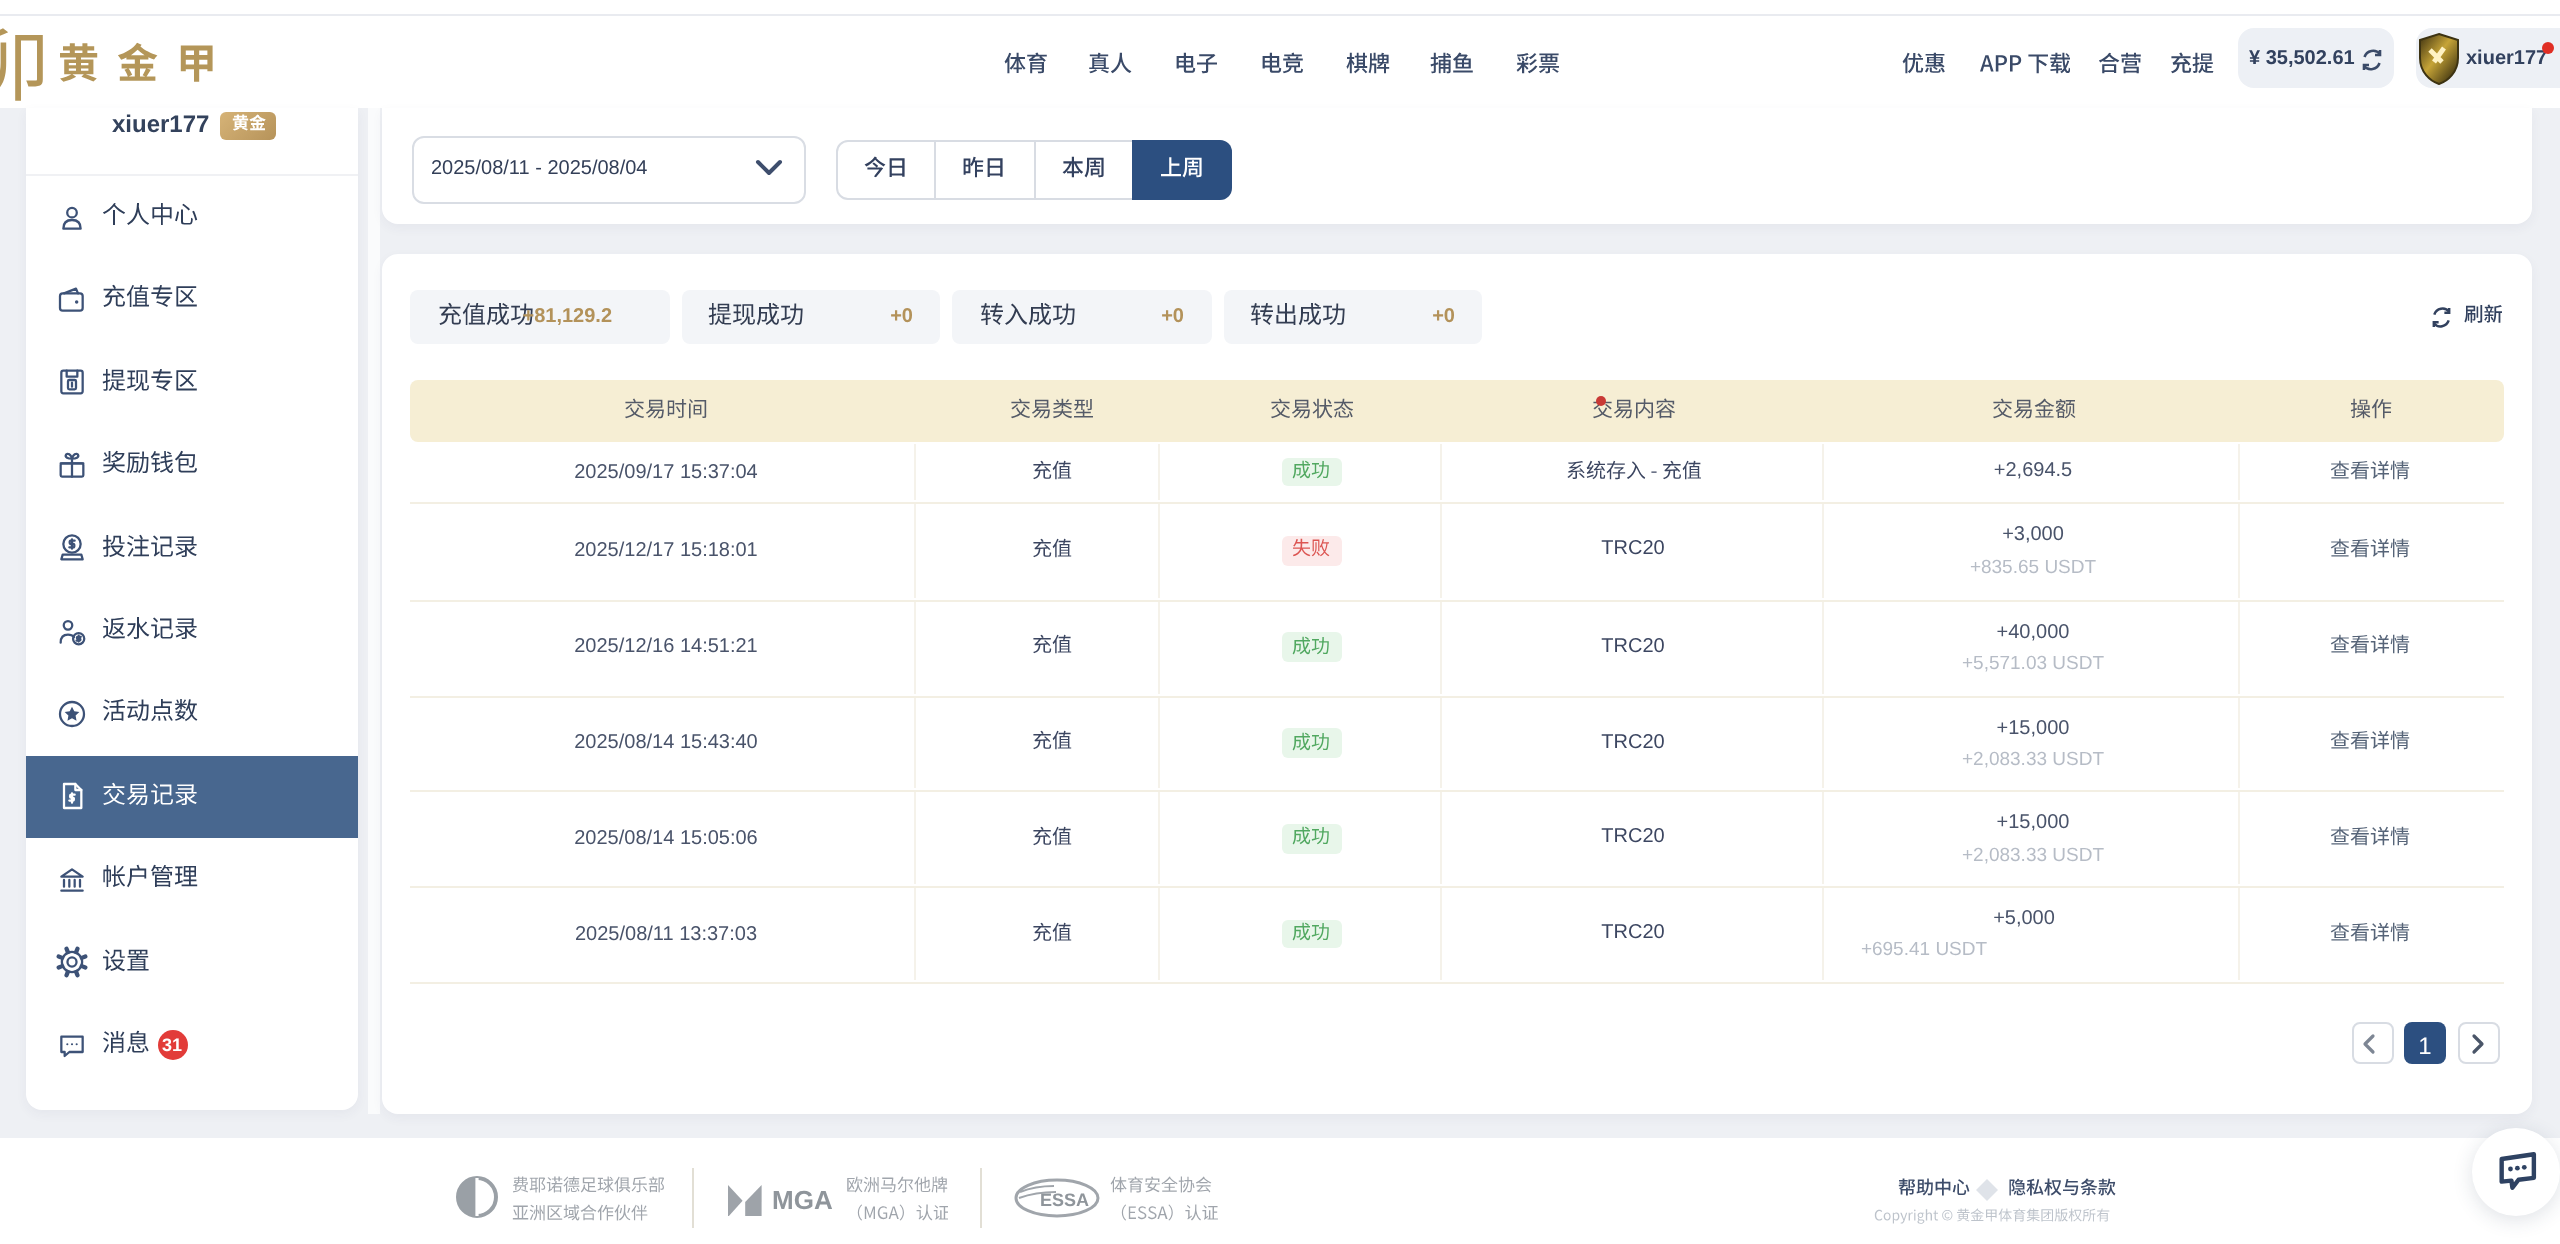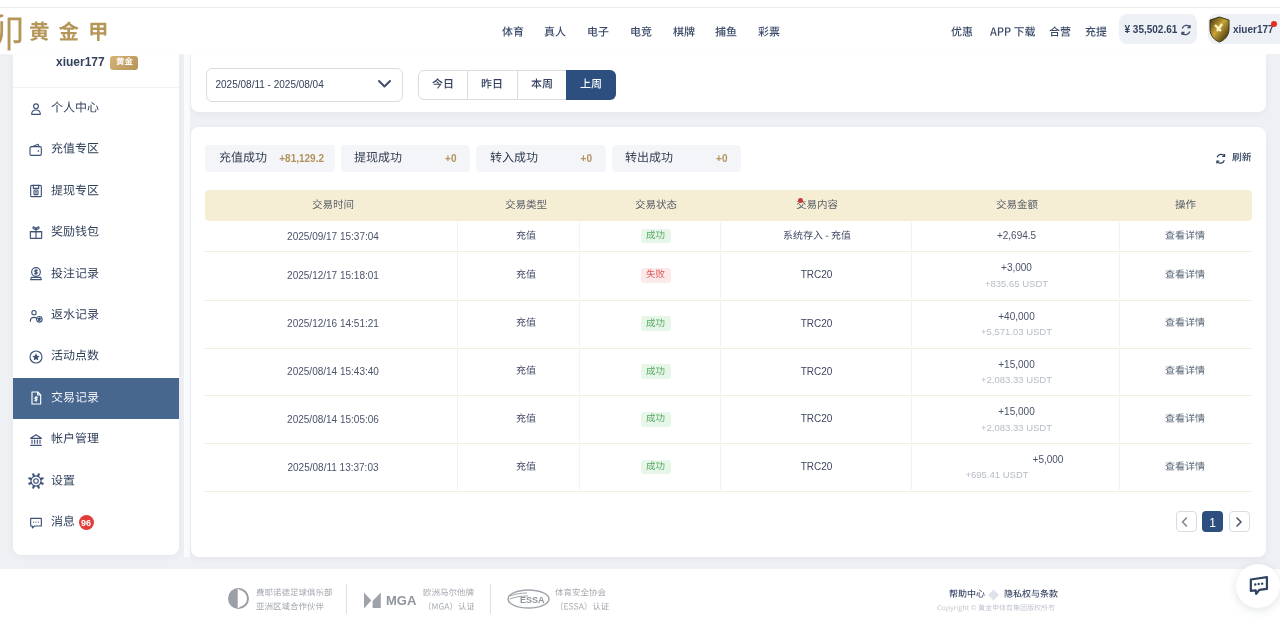--- a/index.html
+++ b/index.html
@@ -174,21 +174,21 @@
 <svg style="position:absolute;left:28px;top:514.5px;color:#3d5277" width="16" height="16" viewBox="0 0 24 24" fill="none" stroke="#3d5277" stroke-width="1.7" stroke-linejoin="round" stroke-linecap="round">
       <path d="M4 5 H20 V16.5 H10 L6.5 19.5 V16.5 H4 Z"></path>
       <circle cx="8.5" cy="10.7" r="0.8" fill="currentColor" stroke="none"></circle>
       <circle cx="12" cy="10.7" r="0.8" fill="currentColor" stroke="none"></circle>
       <circle cx="15.5" cy="10.7" r="0.8" fill="currentColor" stroke="none"></circle>
     </svg>
 <svg style="position:absolute;left:51px;top:515.0px" width="24.0" height="15.0" viewBox="0 0 24.0 15.0">
       <path fill="#2f3e59" d="M10.4 0.8C10.1 1.5 9.5 2.5 9.1 3.1L9.9 3.4C10.3 2.8 10.8 2.0 11.2 1.2ZM4.2 1.2C4.7 1.9 5.2 2.9 5.4 3.5L6.2 3.1C6.0 2.5 5.5 1.6 5.0 0.9ZM1.0 1.2C1.8 1.6 2.7 2.2 3.1 2.7L3.6 2.0C3.2 1.6 2.3 1.0 1.6 0.6ZM0.5 4.4C1.2 4.8 2.1 5.4 2.6 5.9L3.1 5.2C2.7 4.7 1.7 4.2 1.0 3.8ZM0.8 10.8 1.6 11.4C2.2 10.3 3.0 8.7 3.5 7.5L2.9 6.9C2.3 8.3 1.4 9.9 0.8 10.8ZM5.4 6.8H9.9V8.1H5.4ZM5.4 6.0V4.8H9.9V6.0ZM7.2 0.5V3.9H4.5V11.5H5.4V8.9H9.9V10.4C9.9 10.5 9.8 10.6 9.6 10.6C9.4 10.6 8.8 10.6 8.1 10.6C8.2 10.8 8.4 11.2 8.4 11.4C9.3 11.4 9.9 11.4 10.3 11.3C10.6 11.2 10.7 10.9 10.7 10.4V3.9H8.1V0.5ZM15.2 4.0H20.8V4.9H15.2ZM15.2 5.6H20.8V6.6H15.2ZM15.2 2.3H20.8V3.3H15.2ZM15.1 8.1V10.1C15.1 11.1 15.5 11.3 16.9 11.3C17.2 11.3 19.4 11.3 19.7 11.3C20.8 11.3 21.1 10.9 21.3 9.4C21.0 9.4 20.6 9.2 20.4 9.1C20.4 10.3 20.3 10.5 19.6 10.5C19.1 10.5 17.3 10.5 17.0 10.5C16.2 10.5 16.0 10.4 16.0 10.1V8.1ZM21.2 8.3C21.7 9.0 22.3 10.0 22.5 10.7L23.3 10.3C23.1 9.7 22.5 8.7 22.0 7.9ZM13.8 8.1C13.5 8.9 13.0 9.9 12.5 10.6L13.4 11.0C13.8 10.3 14.2 9.2 14.5 8.4ZM17.0 7.7C17.6 8.2 18.3 9.0 18.6 9.6L19.4 9.1C19.0 8.6 18.4 7.8 17.7 7.3H21.7V1.6H18.1C18.3 1.3 18.5 0.9 18.6 0.5L17.6 0.4C17.5 0.7 17.3 1.2 17.1 1.6H14.3V7.3H17.7Z"></path>
     </svg>
 <div style="position:absolute;left:78.5px;top:515px;width:15px;height:15px;background:#e23c39;border-radius:50%"></div>
-<div style="position:absolute;left:86px;transform:translateX(-50%);top:523.0px;transform:translateY(-50%) translateX(-50%);font:700 9px 'Liberation Sans',sans-serif;color:#fff;white-space:nowrap;line-height:1">96</div>
+<div style="position:absolute;left:86px;transform:translateX(-50%);top:523.0px;transform:translateY(-50%) translateX(-50%);font:700 9px 'Liberation Sans',sans-serif;color:#fff;white-space:nowrap;line-height:1">31</div>
 <div style="position:absolute;left:205.5px;top:67.5px;width:197px;height:34px;border:1px solid #d9dde4;border-radius:6px;background:#fff;box-sizing:border-box"></div>
 <div style="position:absolute;left:215.5px;top:84.5px;transform:translateY(-50%) ;font:400 10px 'Liberation Sans',sans-serif;color:#333f58;white-space:nowrap;line-height:1">2025/08/11 - 2025/08/04</div>
 <svg style="position:absolute;left:377px;top:79px" width="15" height="10" viewBox="0 0 15 10">
       <path d="M2 2 L7.5 7.5 L13 2" fill="none" stroke="#3e4e6d" stroke-width="2" stroke-linecap="round" stroke-linejoin="round"></path>
     </svg>
 <div style="position:absolute;left:418px;top:70px;width:197.6px;height:29.5px;border:1px solid #d8dce3;border-radius:6px;box-sizing:border-box;background:#fff"></div>
 <div style="position:absolute;left:467.4px;top:70px;width:1px;height:29.5px;background:#d8dce3"></div>
 <div style="position:absolute;left:516.8px;top:70px;width:1px;height:29.5px;background:#d8dce3"></div>
 <div style="position:absolute;left:566.2px;top:70px;width:1px;height:29.5px;background:#d8dce3"></div>
 <div style="position:absolute;left:566.2px;top:70px;width:50.0px;height:29.5px;background:#2c4f80;border-radius:0 6px 6px 0"></div>
@@ -201,21 +201,21 @@
 <svg style="position:absolute;left:530.5px;top:77.8px" width="22.0" height="13.8" viewBox="0 0 22.0 13.8">
       <path fill="#33415f" d="M4.9 3.7V7.6H2.5C3.5 6.5 4.2 5.2 4.8 3.7ZM6.0 3.7H6.1C6.7 5.1 7.5 6.5 8.4 7.6H6.0ZM4.9 0.4V2.6H0.7V3.7H3.7C3.0 5.5 1.7 7.2 0.3 8.1C0.6 8.3 0.9 8.6 1.1 8.9C1.6 8.5 2.1 8.1 2.5 7.6V8.6H4.9V10.6H6.0V8.6H8.5V7.7C8.9 8.1 9.3 8.5 9.8 8.9C10.0 8.6 10.4 8.2 10.6 8.0C9.2 7.1 8.0 5.4 7.2 3.7H10.3V2.6H6.0V0.4ZM12.5 0.9V4.6C12.5 6.3 12.4 8.5 11.3 10.0C11.5 10.1 12.0 10.5 12.2 10.7C13.4 9.0 13.6 6.4 13.6 4.6V1.9H19.7V9.4C19.7 9.6 19.7 9.6 19.5 9.6C19.3 9.6 18.6 9.6 18.0 9.6C18.1 9.9 18.3 10.3 18.3 10.6C19.3 10.6 19.9 10.6 20.3 10.4C20.6 10.3 20.8 10.0 20.8 9.4V0.9ZM16.0 2.1V2.9H14.2V3.8H16.0V4.7H14.0V5.5H19.2V4.7H17.0V3.8H19.0V2.9H17.0V2.1ZM14.4 6.3V9.8H15.4V9.2H18.7V6.3ZM15.4 7.1H17.8V8.4H15.4Z"></path>
     </svg>
 <svg style="position:absolute;left:579.9px;top:77.8px" width="22.0" height="13.8" viewBox="0 0 22.0 13.8">
       <path fill="#ffffff" d="M4.6 0.6V9.0H0.5V10.1H10.5V9.0H5.7V4.9H9.7V3.8H5.7V0.6ZM12.5 0.9V4.6C12.5 6.3 12.4 8.5 11.3 10.0C11.5 10.1 12.0 10.5 12.2 10.7C13.4 9.0 13.6 6.4 13.6 4.6V1.9H19.7V9.4C19.7 9.6 19.7 9.6 19.5 9.6C19.3 9.6 18.6 9.6 18.0 9.6C18.1 9.9 18.3 10.3 18.3 10.6C19.3 10.6 19.9 10.6 20.3 10.4C20.6 10.3 20.8 10.0 20.8 9.4V0.9ZM16.0 2.1V2.9H14.2V3.8H16.0V4.7H14.0V5.5H19.2V4.7H17.0V3.8H19.0V2.9H17.0V2.1ZM14.4 6.3V9.8H15.4V9.2H18.7V6.3ZM15.4 7.1H17.8V8.4H15.4Z"></path>
     </svg>
 <div style="position:absolute;left:205.0px;top:144.5px;width:129.5px;height:27.5px;background:#f3f5f8;border-radius:4px"></div>
 <svg style="position:absolute;left:218.5px;top:151.0px" width="48.0" height="15.0" viewBox="0 0 48.0 15.0">
       <path fill="#333d52" d="M1.8 6.9C2.1 6.8 2.4 6.7 4.1 6.6C3.9 8.7 3.3 10.0 0.7 10.7C0.9 10.9 1.1 11.3 1.2 11.5C4.2 10.7 4.8 9.1 5.1 6.6L6.9 6.5V9.9C6.9 10.9 7.2 11.2 8.3 11.2C8.5 11.2 9.9 11.2 10.1 11.2C11.1 11.2 11.4 10.7 11.5 8.9C11.2 8.8 10.8 8.7 10.6 8.5C10.6 10.1 10.5 10.4 10.0 10.4C9.7 10.4 8.6 10.4 8.4 10.4C7.9 10.4 7.8 10.3 7.8 9.9V6.4L9.5 6.3C9.8 6.6 10.0 6.9 10.2 7.2L11.0 6.7C10.4 5.8 9.0 4.6 7.9 3.7L7.2 4.2C7.7 4.6 8.2 5.1 8.8 5.6L3.1 5.8C3.9 5.1 4.6 4.2 5.3 3.3H11.2V2.4H0.8V3.3H4.1C3.4 4.2 2.6 5.1 2.3 5.4C2.0 5.7 1.7 5.9 1.5 6.0C1.6 6.2 1.8 6.7 1.8 6.9ZM5.1 0.7C5.5 1.2 5.9 1.9 6.1 2.4L7.0 2.1C6.8 1.6 6.4 0.9 6.0 0.4ZM19.2 0.5C19.2 0.8 19.1 1.3 19.0 1.7H15.9V2.5H18.9C18.8 2.9 18.7 3.3 18.7 3.6H16.6V10.4H15.4V11.2H23.5V10.4H22.4V3.6H19.5C19.6 3.3 19.7 2.9 19.8 2.5H23.1V1.7H19.9L20.1 0.5ZM17.4 10.4V9.4H21.6V10.4ZM17.4 6.0H21.6V7.0H17.4ZM17.4 5.3V4.3H21.6V5.3ZM17.4 7.7H21.6V8.7H17.4ZM15.2 0.5C14.5 2.3 13.5 4.1 12.4 5.3C12.5 5.5 12.8 6.0 12.9 6.2C13.2 5.8 13.6 5.3 13.9 4.9V11.5H14.7V3.5C15.2 2.6 15.6 1.7 16.0 0.8ZM30.5 0.5C30.5 1.2 30.6 1.9 30.6 2.5H25.5V5.9C25.5 7.5 25.4 9.5 24.4 11.0C24.6 11.1 25.0 11.4 25.2 11.6C26.3 10.0 26.5 7.6 26.5 5.9V5.8H28.7C28.6 7.9 28.6 8.7 28.4 8.8C28.3 8.9 28.2 9.0 28.0 9.0C27.8 9.0 27.3 9.0 26.7 8.9C26.9 9.1 27.0 9.5 27.0 9.7C27.6 9.8 28.1 9.8 28.5 9.8C28.8 9.7 29.0 9.6 29.2 9.4C29.4 9.1 29.5 8.1 29.5 5.4C29.5 5.2 29.6 5.0 29.6 5.0H26.5V3.4H30.6C30.8 5.3 31.1 7.1 31.5 8.5C30.7 9.4 29.8 10.2 28.8 10.7C28.9 10.9 29.3 11.3 29.4 11.5C30.3 10.9 31.2 10.2 31.9 9.5C32.4 10.7 33.2 11.4 34.1 11.4C35.0 11.4 35.4 10.8 35.5 8.8C35.3 8.7 34.9 8.5 34.7 8.3C34.7 9.9 34.5 10.5 34.2 10.5C33.6 10.5 33.0 9.8 32.6 8.7C33.5 7.5 34.2 6.1 34.7 4.6L33.8 4.3C33.4 5.5 32.9 6.6 32.2 7.6C31.9 6.4 31.7 5.0 31.6 3.4H35.4V2.5H31.5C31.5 1.9 31.5 1.2 31.5 0.5ZM32.1 1.1C32.8 1.5 33.7 2.1 34.2 2.5L34.8 1.9C34.3 1.5 33.3 0.9 32.6 0.5ZM36.5 8.4 36.7 9.3C38.0 9.0 39.7 8.5 41.3 8.0L41.2 7.1L39.3 7.7V2.8H41.0V1.9H36.6V2.8H38.4V7.9C37.7 8.1 37.0 8.3 36.5 8.4ZM43.2 0.7C43.2 1.5 43.2 2.4 43.1 3.2H41.1V4.1H43.1C42.9 7.0 42.3 9.4 39.7 10.8C39.9 11.0 40.2 11.3 40.3 11.5C43.1 10.0 43.8 7.3 44.0 4.1H46.4C46.2 8.4 46.0 10.0 45.7 10.4C45.5 10.5 45.4 10.6 45.2 10.6C44.9 10.6 44.2 10.5 43.5 10.5C43.6 10.7 43.7 11.1 43.8 11.4C44.4 11.4 45.1 11.4 45.5 11.4C45.9 11.4 46.2 11.3 46.5 10.9C46.9 10.4 47.1 8.6 47.3 3.7C47.3 3.6 47.3 3.2 47.3 3.2H44.0C44.1 2.4 44.1 1.5 44.1 0.7Z"></path>
     </svg>
-<div style="position:absolute;left:324px;transform:translateX(-100%);top:159px;transform:translateY(-50%) translateX(-100%);font:700 10px 'Liberation Sans',sans-serif;color:#b3925a;white-space:nowrap;line-height:1">+81,129.2</div>
+<div style="position:absolute;left:306px;transform:translateX(-100%);top:159px;transform:translateY(-50%) translateX(-100%);font:700 10px 'Liberation Sans',sans-serif;color:#b3925a;white-space:nowrap;line-height:1">+81,129.2</div>
 <div style="position:absolute;left:340.5px;top:144.5px;width:129.5px;height:27.5px;background:#f3f5f8;border-radius:4px"></div>
 <svg style="position:absolute;left:354.0px;top:151.0px" width="48.0" height="15.0" viewBox="0 0 48.0 15.0">
       <path fill="#333d52" d="M5.7 3.2H9.7V4.1H5.7ZM5.7 1.6H9.7V2.5H5.7ZM4.9 0.9V4.8H10.6V0.9ZM5.1 7.0C5.0 8.8 4.4 10.1 3.3 11.0C3.5 11.1 3.9 11.4 4.0 11.5C4.7 11.0 5.1 10.2 5.5 9.3C6.3 11.0 7.5 11.3 9.3 11.3H11.4C11.4 11.1 11.5 10.7 11.7 10.5C11.2 10.5 9.6 10.5 9.3 10.5C8.9 10.5 8.5 10.5 8.2 10.5V8.6H10.7V7.8H8.2V6.4H11.3V5.7H4.4V6.4H7.3V10.2C6.6 9.9 6.1 9.4 5.7 8.4C5.8 8.0 5.9 7.5 6.0 7.1ZM2.0 0.5V2.9H0.5V3.7H2.0V6.4C1.4 6.6 0.8 6.7 0.3 6.9L0.6 7.7L2.0 7.3V10.4C2.0 10.6 1.9 10.6 1.8 10.6C1.6 10.6 1.2 10.6 0.6 10.6C0.7 10.8 0.9 11.2 0.9 11.4C1.6 11.4 2.1 11.4 2.4 11.3C2.7 11.1 2.8 10.9 2.8 10.4V7.0L4.1 6.6L4.0 5.7L2.8 6.1V3.7H4.1V2.9H2.8V0.5ZM17.2 1.1V7.5H18.0V1.9H21.7V7.5H22.6V1.1ZM12.5 9.4 12.7 10.2C13.9 9.9 15.4 9.4 16.8 9.0L16.7 8.2L15.1 8.6V5.6H16.4V4.8H15.1V2.1H16.6V1.3H12.7V2.1H14.3V4.8H12.8V5.6H14.3V8.9C13.6 9.1 13.0 9.2 12.5 9.4ZM19.4 2.9V5.2C19.4 7.1 19.0 9.3 16.0 10.9C16.2 11.0 16.5 11.4 16.5 11.6C18.5 10.5 19.5 9.1 19.9 7.6V10.2C19.9 11.0 20.2 11.2 21.1 11.2H22.2C23.2 11.2 23.4 10.7 23.5 8.8C23.2 8.8 22.9 8.7 22.7 8.5C22.7 10.2 22.6 10.5 22.2 10.5H21.2C20.9 10.5 20.8 10.4 20.8 10.1V7.2H20.0C20.2 6.6 20.2 5.9 20.2 5.2V2.9ZM30.5 0.5C30.5 1.2 30.6 1.9 30.6 2.5H25.5V5.9C25.5 7.5 25.4 9.5 24.4 11.0C24.6 11.1 25.0 11.4 25.2 11.6C26.3 10.0 26.5 7.6 26.5 5.9V5.8H28.7C28.6 7.9 28.6 8.7 28.4 8.8C28.3 8.9 28.2 9.0 28.0 9.0C27.8 9.0 27.3 9.0 26.7 8.9C26.9 9.1 27.0 9.5 27.0 9.7C27.6 9.8 28.1 9.8 28.5 9.8C28.8 9.7 29.0 9.6 29.2 9.4C29.4 9.1 29.5 8.1 29.5 5.4C29.5 5.2 29.6 5.0 29.6 5.0H26.5V3.4H30.6C30.8 5.3 31.1 7.1 31.5 8.5C30.7 9.4 29.8 10.2 28.8 10.7C28.9 10.9 29.3 11.3 29.4 11.5C30.3 10.9 31.2 10.2 31.9 9.5C32.4 10.7 33.2 11.4 34.1 11.4C35.0 11.4 35.4 10.8 35.5 8.8C35.3 8.7 34.9 8.5 34.7 8.3C34.7 9.9 34.5 10.5 34.2 10.5C33.6 10.5 33.0 9.8 32.6 8.7C33.5 7.5 34.2 6.1 34.7 4.6L33.8 4.3C33.4 5.5 32.9 6.6 32.2 7.6C31.9 6.4 31.7 5.0 31.6 3.4H35.4V2.5H31.5C31.5 1.9 31.5 1.2 31.5 0.5ZM32.1 1.1C32.8 1.5 33.7 2.1 34.2 2.5L34.8 1.9C34.3 1.5 33.3 0.9 32.6 0.5ZM36.5 8.4 36.7 9.3C38.0 9.0 39.7 8.5 41.3 8.0L41.2 7.1L39.3 7.7V2.8H41.0V1.9H36.6V2.8H38.4V7.9C37.7 8.1 37.0 8.3 36.5 8.4ZM43.2 0.7C43.2 1.5 43.2 2.4 43.1 3.2H41.1V4.1H43.1C42.9 7.0 42.3 9.4 39.7 10.8C39.9 11.0 40.2 11.3 40.3 11.5C43.1 10.0 43.8 7.3 44.0 4.1H46.4C46.2 8.4 46.0 10.0 45.7 10.4C45.5 10.5 45.4 10.6 45.2 10.6C44.9 10.6 44.2 10.5 43.5 10.5C43.6 10.7 43.7 11.1 43.8 11.4C44.4 11.4 45.1 11.4 45.5 11.4C45.9 11.4 46.2 11.3 46.5 10.9C46.9 10.4 47.1 8.6 47.3 3.7C47.3 3.6 47.3 3.2 47.3 3.2H44.0C44.1 2.4 44.1 1.5 44.1 0.7Z"></path>
     </svg>
 <div style="position:absolute;left:456.5px;transform:translateX(-100%);top:159px;transform:translateY(-50%) translateX(-100%);font:700 10px 'Liberation Sans',sans-serif;color:#b3925a;white-space:nowrap;line-height:1">+0</div>
 <div style="position:absolute;left:476.0px;top:144.5px;width:129.5px;height:27.5px;background:#f3f5f8;border-radius:4px"></div>
 <svg style="position:absolute;left:489.5px;top:151.0px" width="48.0" height="15.0" viewBox="0 0 48.0 15.0">
       <path fill="#333d52" d="M1.0 6.6C1.1 6.5 1.4 6.4 1.8 6.4H2.9V8.1L0.5 8.6L0.7 9.4L2.9 9.0V11.5H3.8V8.8L5.4 8.5L5.4 7.7L3.8 8.0V6.4H5.0V5.6H3.8V3.8H2.9V5.6H1.7C2.1 4.8 2.5 3.8 2.8 2.7H5.0V1.9H3.1C3.2 1.5 3.3 1.1 3.4 0.7L2.5 0.5C2.4 0.9 2.3 1.4 2.2 1.9H0.6V2.7H2.0C1.7 3.7 1.4 4.5 1.3 4.8C1.1 5.3 0.9 5.7 0.7 5.8C0.8 6.0 0.9 6.4 1.0 6.6ZM5.1 4.1V5.0H6.9C6.6 5.8 6.4 6.6 6.2 7.2H9.6C9.2 7.8 8.7 8.5 8.2 9.2C7.8 8.9 7.3 8.6 6.9 8.4L6.4 9.0C7.6 9.7 9.0 10.8 9.7 11.5L10.3 10.8C10.0 10.5 9.4 10.1 8.9 9.6C9.6 8.7 10.5 7.5 11.1 6.6L10.4 6.3L10.3 6.4H7.4L7.8 5.0H11.5V4.1H8.1L8.4 2.7H11.1V1.9H8.7L9.0 0.6L8.1 0.5L7.8 1.9H5.6V2.7H7.5L7.1 4.1ZM15.5 1.5C16.3 2.1 16.9 2.7 17.5 3.5C16.7 6.9 15.2 9.3 12.5 10.7C12.7 10.9 13.2 11.3 13.3 11.4C15.8 10.0 17.3 7.8 18.2 4.7C19.5 7.1 20.4 9.9 23.1 11.4C23.2 11.1 23.4 10.6 23.6 10.4C19.6 8.0 19.9 3.5 16.1 0.7ZM30.5 0.5C30.5 1.2 30.6 1.9 30.6 2.5H25.5V5.9C25.5 7.5 25.4 9.5 24.4 11.0C24.6 11.1 25.0 11.4 25.2 11.6C26.3 10.0 26.5 7.6 26.5 5.9V5.8H28.7C28.6 7.9 28.6 8.7 28.4 8.8C28.3 8.9 28.2 9.0 28.0 9.0C27.8 9.0 27.3 9.0 26.7 8.9C26.9 9.1 27.0 9.5 27.0 9.7C27.6 9.8 28.1 9.8 28.5 9.8C28.8 9.7 29.0 9.6 29.2 9.4C29.4 9.1 29.5 8.1 29.5 5.4C29.5 5.2 29.6 5.0 29.6 5.0H26.5V3.4H30.6C30.8 5.3 31.1 7.1 31.5 8.5C30.7 9.4 29.8 10.2 28.8 10.7C28.9 10.9 29.3 11.3 29.4 11.5C30.3 10.9 31.2 10.2 31.9 9.5C32.4 10.7 33.2 11.4 34.1 11.4C35.0 11.4 35.4 10.8 35.5 8.8C35.3 8.7 34.9 8.5 34.7 8.3C34.7 9.9 34.5 10.5 34.2 10.5C33.6 10.5 33.0 9.8 32.6 8.7C33.5 7.5 34.2 6.1 34.7 4.6L33.8 4.3C33.4 5.5 32.9 6.6 32.2 7.6C31.9 6.4 31.7 5.0 31.6 3.4H35.4V2.5H31.5C31.5 1.9 31.5 1.2 31.5 0.5ZM32.1 1.1C32.8 1.5 33.7 2.1 34.2 2.5L34.8 1.9C34.3 1.5 33.3 0.9 32.6 0.5ZM36.5 8.4 36.7 9.3C38.0 9.0 39.7 8.5 41.3 8.0L41.2 7.1L39.3 7.7V2.8H41.0V1.9H36.6V2.8H38.4V7.9C37.7 8.1 37.0 8.3 36.5 8.4ZM43.2 0.7C43.2 1.5 43.2 2.4 43.1 3.2H41.1V4.1H43.1C42.9 7.0 42.3 9.4 39.7 10.8C39.9 11.0 40.2 11.3 40.3 11.5C43.1 10.0 43.8 7.3 44.0 4.1H46.4C46.2 8.4 46.0 10.0 45.7 10.4C45.5 10.5 45.4 10.6 45.2 10.6C44.9 10.6 44.2 10.5 43.5 10.5C43.6 10.7 43.7 11.1 43.8 11.4C44.4 11.4 45.1 11.4 45.5 11.4C45.9 11.4 46.2 11.3 46.5 10.9C46.9 10.4 47.1 8.6 47.3 3.7C47.3 3.6 47.3 3.2 47.3 3.2H44.0C44.1 2.4 44.1 1.5 44.1 0.7Z"></path>
     </svg>
 <div style="position:absolute;left:592.0px;transform:translateX(-100%);top:159px;transform:translateY(-50%) translateX(-100%);font:700 10px 'Liberation Sans',sans-serif;color:#b3925a;white-space:nowrap;line-height:1">+0</div>
@@ -364,22 +364,22 @@
 <div style="position:absolute;left:1119px;top:444.2px;width:1px;height:45.8px;background:#f5f2ea"></div>
 <div style="position:absolute;left:333px;transform:translateX(-50%);top:467.6px;transform:translateY(-50%) translateX(-50%);font:400 10px 'Liberation Sans',sans-serif;color:#49536a;white-space:nowrap;line-height:1">2025/08/11 13:37:03</div>
 <svg style="position:absolute;left:515.5px;top:460.9px" width="20.0" height="12.5" viewBox="0 0 20.0 12.5">
       <path fill="#3c4661" d="M1.5 5.7C1.7 5.7 2.0 5.6 3.4 5.5C3.2 7.3 2.8 8.4 0.6 9.0C0.7 9.1 0.9 9.4 1.0 9.6C3.5 8.9 4.0 7.6 4.2 5.5L5.7 5.4V8.3C5.7 9.1 6.0 9.4 6.9 9.4C7.1 9.4 8.2 9.4 8.4 9.4C9.3 9.4 9.5 9.0 9.6 7.4C9.4 7.3 9.0 7.2 8.9 7.1C8.8 8.4 8.8 8.7 8.4 8.7C8.1 8.7 7.2 8.7 7.0 8.7C6.6 8.7 6.5 8.6 6.5 8.3V5.4L7.9 5.3C8.2 5.5 8.4 5.8 8.5 6.0L9.2 5.6C8.6 4.8 7.5 3.8 6.6 3.1L6.0 3.5C6.4 3.8 6.9 4.2 7.3 4.6L2.6 4.9C3.2 4.3 3.9 3.5 4.5 2.7H9.4V2.0H0.7V2.7H3.4C2.9 3.5 2.2 4.3 1.9 4.5C1.7 4.8 1.4 4.9 1.2 5.0C1.3 5.2 1.5 5.6 1.5 5.7ZM4.2 0.6C4.5 1.0 4.9 1.6 5.0 2.0L5.8 1.7C5.7 1.4 5.3 0.8 5.0 0.4ZM16.0 0.4C16.0 0.7 15.9 1.1 15.9 1.4H13.3V2.1H15.7C15.7 2.4 15.6 2.8 15.6 3.0H13.8V8.7H12.9V9.3H19.6V8.7H18.7V3.0H16.2C16.3 2.8 16.4 2.4 16.5 2.1H19.3V1.4H16.6L16.8 0.5ZM14.5 8.7V7.8H18.0V8.7ZM14.5 5.0H18.0V5.9H14.5ZM14.5 4.5V3.6H18.0V4.5ZM14.5 6.4H18.0V7.3H14.5ZM12.6 0.4C12.1 1.9 11.2 3.4 10.3 4.4C10.4 4.6 10.7 5.0 10.7 5.1C11.0 4.8 11.3 4.5 11.6 4.1V9.6H12.3V2.9C12.7 2.2 13.0 1.4 13.3 0.6Z"></path>
     </svg>
 <div style="position:absolute;left:640.5px;top:459.9px;width:30px;height:14.5px;background:#e8f6ea;border-radius:3px"></div>
 <svg style="position:absolute;left:646.0px;top:461.2px" width="19.0" height="11.9" viewBox="0 0 19.0 11.9">
       <path fill="#51a860" d="M5.2 0.4C5.2 0.9 5.2 1.5 5.2 2.0H1.2V4.7C1.2 5.9 1.1 7.5 0.3 8.7C0.5 8.8 0.8 9.0 0.9 9.2C1.8 7.9 2.0 6.0 2.0 4.7V4.6H3.7C3.7 6.2 3.6 6.8 3.5 7.0C3.4 7.1 3.3 7.1 3.2 7.1C3.0 7.1 2.6 7.1 2.2 7.0C2.3 7.2 2.4 7.5 2.4 7.7C2.8 7.7 3.3 7.7 3.5 7.7C3.8 7.7 3.9 7.6 4.1 7.4C4.3 7.2 4.3 6.4 4.4 4.2C4.4 4.2 4.4 3.9 4.4 3.9H2.0V2.7H5.3C5.4 4.2 5.6 5.6 6.0 6.7C5.3 7.4 4.6 8.0 3.8 8.5C3.9 8.6 4.2 8.9 4.3 9.1C5.0 8.6 5.7 8.1 6.3 7.5C6.7 8.5 7.3 9.1 8.0 9.1C8.7 9.1 9.0 8.6 9.1 7.0C8.9 6.9 8.7 6.7 8.5 6.6C8.4 7.8 8.3 8.3 8.0 8.3C7.6 8.3 7.1 7.8 6.8 6.8C7.5 5.9 8.0 4.9 8.5 3.6L7.7 3.4C7.4 4.4 7.0 5.3 6.5 6.0C6.3 5.1 6.1 4.0 6.0 2.7H9.0V2.0H5.9C5.9 1.5 5.9 0.9 5.9 0.4ZM6.4 0.9C7.0 1.2 7.7 1.7 8.1 2.0L8.5 1.5C8.2 1.2 7.4 0.7 6.8 0.4ZM9.9 6.6 10.0 7.4C11.0 7.1 12.4 6.7 13.7 6.3L13.6 5.7L12.1 6.1V2.2H13.5V1.5H10.0V2.2H11.4V6.3C10.8 6.4 10.3 6.5 9.9 6.6ZM15.2 0.5C15.2 1.2 15.2 1.9 15.1 2.6H13.5V3.2H15.1C15.0 5.6 14.4 7.5 12.4 8.6C12.6 8.7 12.8 8.9 12.9 9.1C15.1 7.9 15.7 5.8 15.8 3.2H17.7C17.6 6.6 17.4 7.9 17.1 8.2C17.0 8.3 16.9 8.4 16.7 8.4C16.5 8.4 16.0 8.4 15.4 8.3C15.6 8.5 15.6 8.8 15.6 9.0C16.2 9.0 16.7 9.0 17.0 9.0C17.4 9.0 17.6 8.9 17.8 8.6C18.1 8.2 18.3 6.8 18.4 2.9C18.4 2.8 18.4 2.6 18.4 2.6H15.9C15.9 1.9 15.9 1.2 15.9 0.5Z"></path>
     </svg>
 <div style="position:absolute;left:816.5px;transform:translateX(-50%);top:467.1px;transform:translateY(-50%) translateX(-50%);font:400 10px 'Liberation Sans',sans-serif;color:#3c4661;white-space:nowrap;line-height:1">TRC20</div>
-<div style="position:absolute;left:1048px;transform:translateX(-50%);top:460.1px;transform:translateY(-50%) translateX(-50%);font:400 10px 'Liberation Sans',sans-serif;color:#49536a;white-space:nowrap;line-height:1">+5,000</div>
-<div style="position:absolute;left:997px;transform:translateX(-50%);top:475.40000000000003px;transform:translateY(-50%) translateX(-50%);font:400 9.5px 'Liberation Sans',sans-serif;color:#b6bcc6;white-space:nowrap;line-height:1">+695.41 USDT</div>
+<div style="position:absolute;left:1012px;transform:translateX(-50%);top:460.1px;transform:translateY(-50%) translateX(-50%);font:400 10px 'Liberation Sans',sans-serif;color:#49536a;white-space:nowrap;line-height:1">+5,000</div>
+<div style="position:absolute;left:962px;transform:translateX(-50%);top:475.40000000000003px;transform:translateY(-50%) translateX(-50%);font:400 9.5px 'Liberation Sans',sans-serif;color:#b6bcc6;white-space:nowrap;line-height:1">+695.41 USDT</div>
 <svg style="position:absolute;left:1165.0px;top:460.9px" width="40.0" height="12.5" viewBox="0 0 40.0 12.5">
       <path fill="#566478" d="M3.0 6.6H7.0V7.5H3.0ZM3.0 5.3H7.0V6.1H3.0ZM2.2 4.7V8.0H7.8V4.7ZM0.7 8.6V9.3H9.3V8.6ZM4.6 0.4V1.7H0.6V2.3H3.8C2.9 3.3 1.6 4.1 0.4 4.6C0.5 4.7 0.7 5.0 0.8 5.2C2.2 4.6 3.7 3.6 4.6 2.4V4.4H5.3V2.4C6.3 3.5 7.8 4.6 9.1 5.1C9.2 4.9 9.5 4.6 9.6 4.5C8.4 4.1 7.0 3.2 6.2 2.3H9.4V1.7H5.3V0.4ZM13.3 6.7H17.7V7.4H13.3ZM13.3 6.1V5.5H17.7V6.1ZM13.3 7.9H17.7V8.6H13.3ZM18.3 0.5C16.7 0.8 13.6 1.0 11.2 1.0C11.2 1.1 11.3 1.4 11.3 1.6C12.2 1.6 13.1 1.5 14.1 1.5C14.0 1.7 13.9 2.0 13.9 2.2H11.3V2.8H13.6C13.5 3.0 13.4 3.3 13.3 3.5H10.6V4.2H13.0C12.3 5.2 11.5 6.1 10.3 6.8C10.5 6.9 10.7 7.2 10.8 7.4C11.5 7.0 12.1 6.5 12.6 5.9V9.6H13.3V9.2H17.7V9.6H18.4V4.9H13.4C13.6 4.6 13.7 4.4 13.8 4.2H19.4V3.5H14.1C14.2 3.3 14.4 3.0 14.5 2.8H18.8V2.2H14.7L14.9 1.5C16.4 1.4 17.7 1.2 18.7 1.0ZM21.1 1.1C21.6 1.6 22.3 2.2 22.6 2.7L23.1 2.1C22.8 1.7 22.1 1.1 21.6 0.6ZM24.5 0.7C24.9 1.2 25.2 1.9 25.4 2.3L26.1 2.0C25.9 1.6 25.6 0.9 25.2 0.4ZM21.9 9.4V9.4C22.0 9.2 22.3 9.0 23.9 7.7C23.8 7.6 23.7 7.3 23.6 7.1L22.7 7.8V3.5H20.4V4.3H21.9V7.9C21.9 8.4 21.6 8.7 21.5 8.9C21.6 9.0 21.8 9.2 21.9 9.4ZM28.3 0.4C28.0 1.0 27.7 1.8 27.3 2.3H24.0V3.0H26.3V4.4H24.3V5.1H26.3V6.5H23.8V7.2H26.3V9.6H27.1V7.2H29.5V6.5H27.1V5.1H29.0V4.4H27.1V3.0H29.3V2.3H28.1C28.4 1.8 28.8 1.2 29.0 0.6ZM31.5 0.4V9.6H32.2V0.4ZM30.7 2.3C30.7 3.1 30.5 4.2 30.3 4.9L30.9 5.1C31.1 4.4 31.2 3.2 31.3 2.4ZM32.3 2.1C32.5 2.5 32.7 3.2 32.8 3.5L33.4 3.3C33.2 2.9 33.0 2.3 32.8 1.9ZM34.5 6.7H38.1V7.5H34.5ZM34.5 6.1V5.4H38.1V6.1ZM35.9 0.4V1.2H33.3V1.8H35.9V2.4H33.6V3.0H35.9V3.6H33.0V4.2H39.6V3.6H36.6V3.0H39.0V2.4H36.6V1.8H39.3V1.2H36.6V0.4ZM33.8 4.8V9.6H34.5V8.0H38.1V8.8C38.1 8.9 38.0 8.9 37.9 8.9C37.8 8.9 37.3 8.9 36.8 8.9C36.9 9.1 37.0 9.4 37.0 9.6C37.7 9.6 38.1 9.6 38.4 9.4C38.7 9.3 38.8 9.1 38.8 8.8V4.8Z"></path>
     </svg>
 <div style="position:absolute;left:1175.5px;top:511px;width:21px;height:21px;border:1px solid #d8dce3;border-radius:4px;box-sizing:border-box;background:#fff"></div>
 <svg style="position:absolute;left:1178.0px;top:513.5px" width="16" height="16" viewBox="0 0 16 16">
       <path d="M8.5 4 L4.5 8 L8.5 12" fill="none" stroke="#7d8694" stroke-width="1.6" stroke-linecap="round" stroke-linejoin="round"></path>
     </svg>
 <div style="position:absolute;left:1202px;top:511px;width:21px;height:21px;background:#2c4f80;border-radius:4px"></div>
 <div style="position:absolute;left:1212.5px;transform:translateX(-50%);top:522.5px;transform:translateY(-50%) translateX(-50%);font:400 12px 'Liberation Sans',sans-serif;color:#fff;white-space:nowrap;line-height:1">1</div>
 <div style="position:absolute;left:1229px;top:511px;width:21px;height:21px;border:1px solid #d8dce3;border-radius:4px;box-sizing:border-box;background:#fff"></div>

